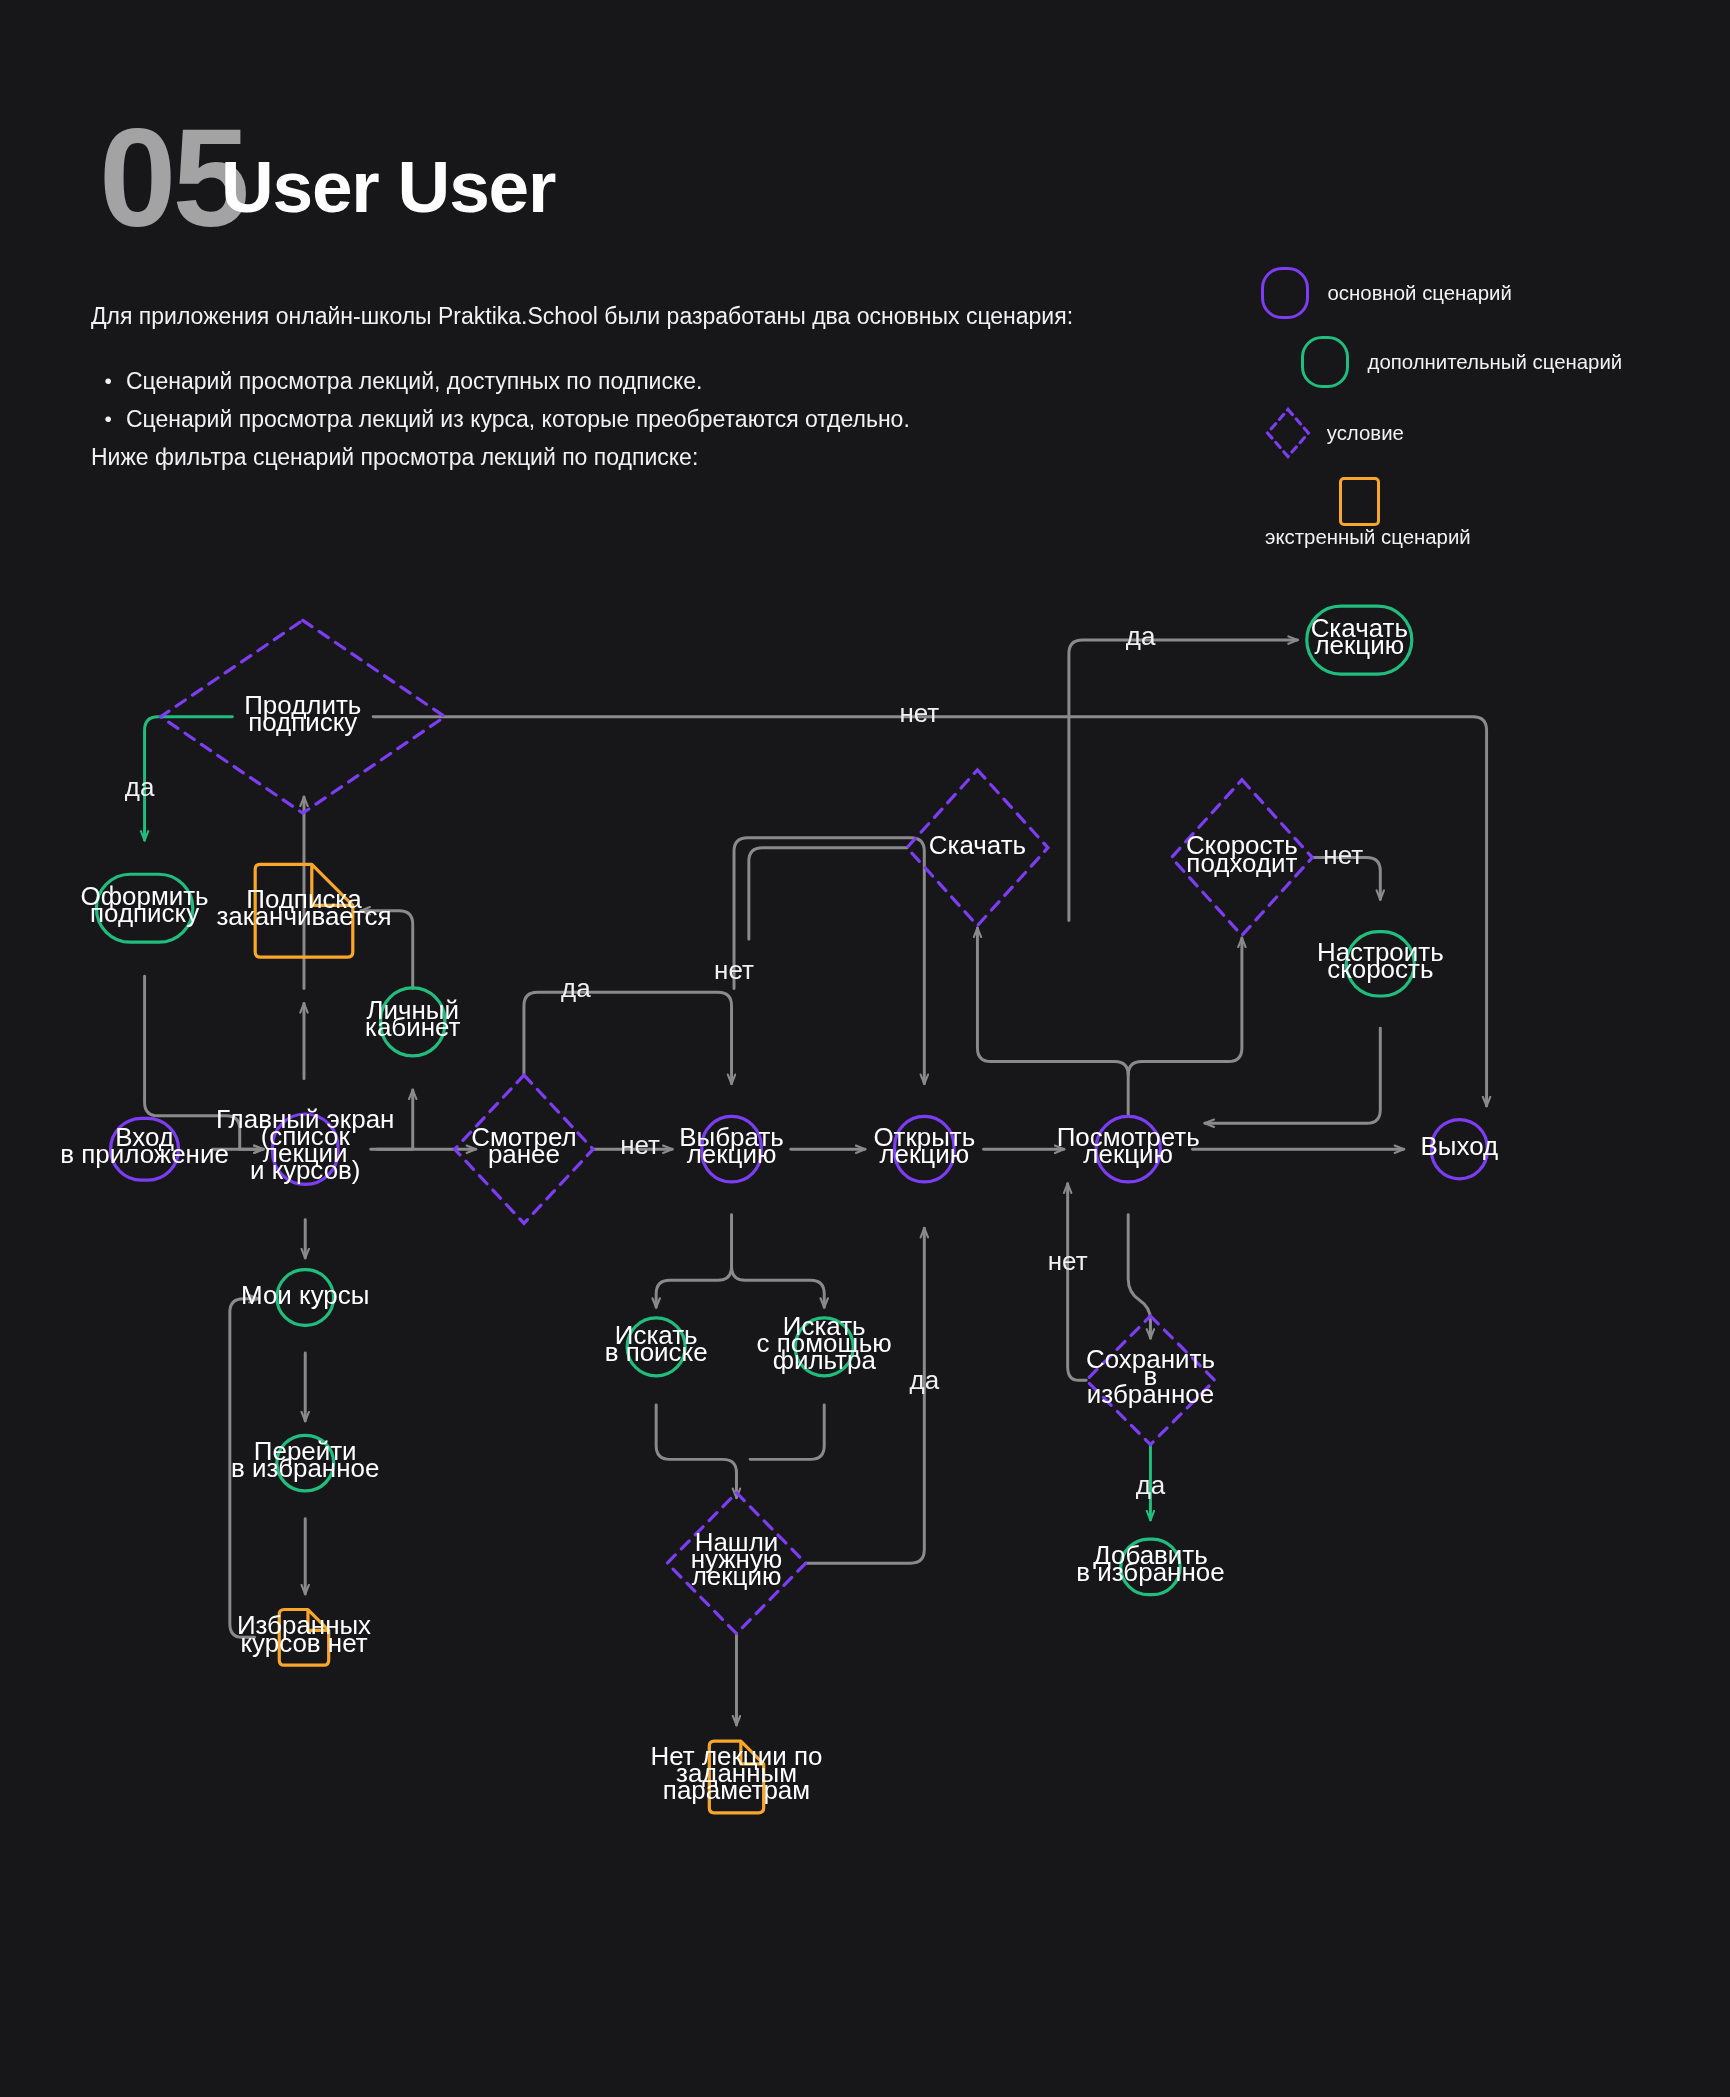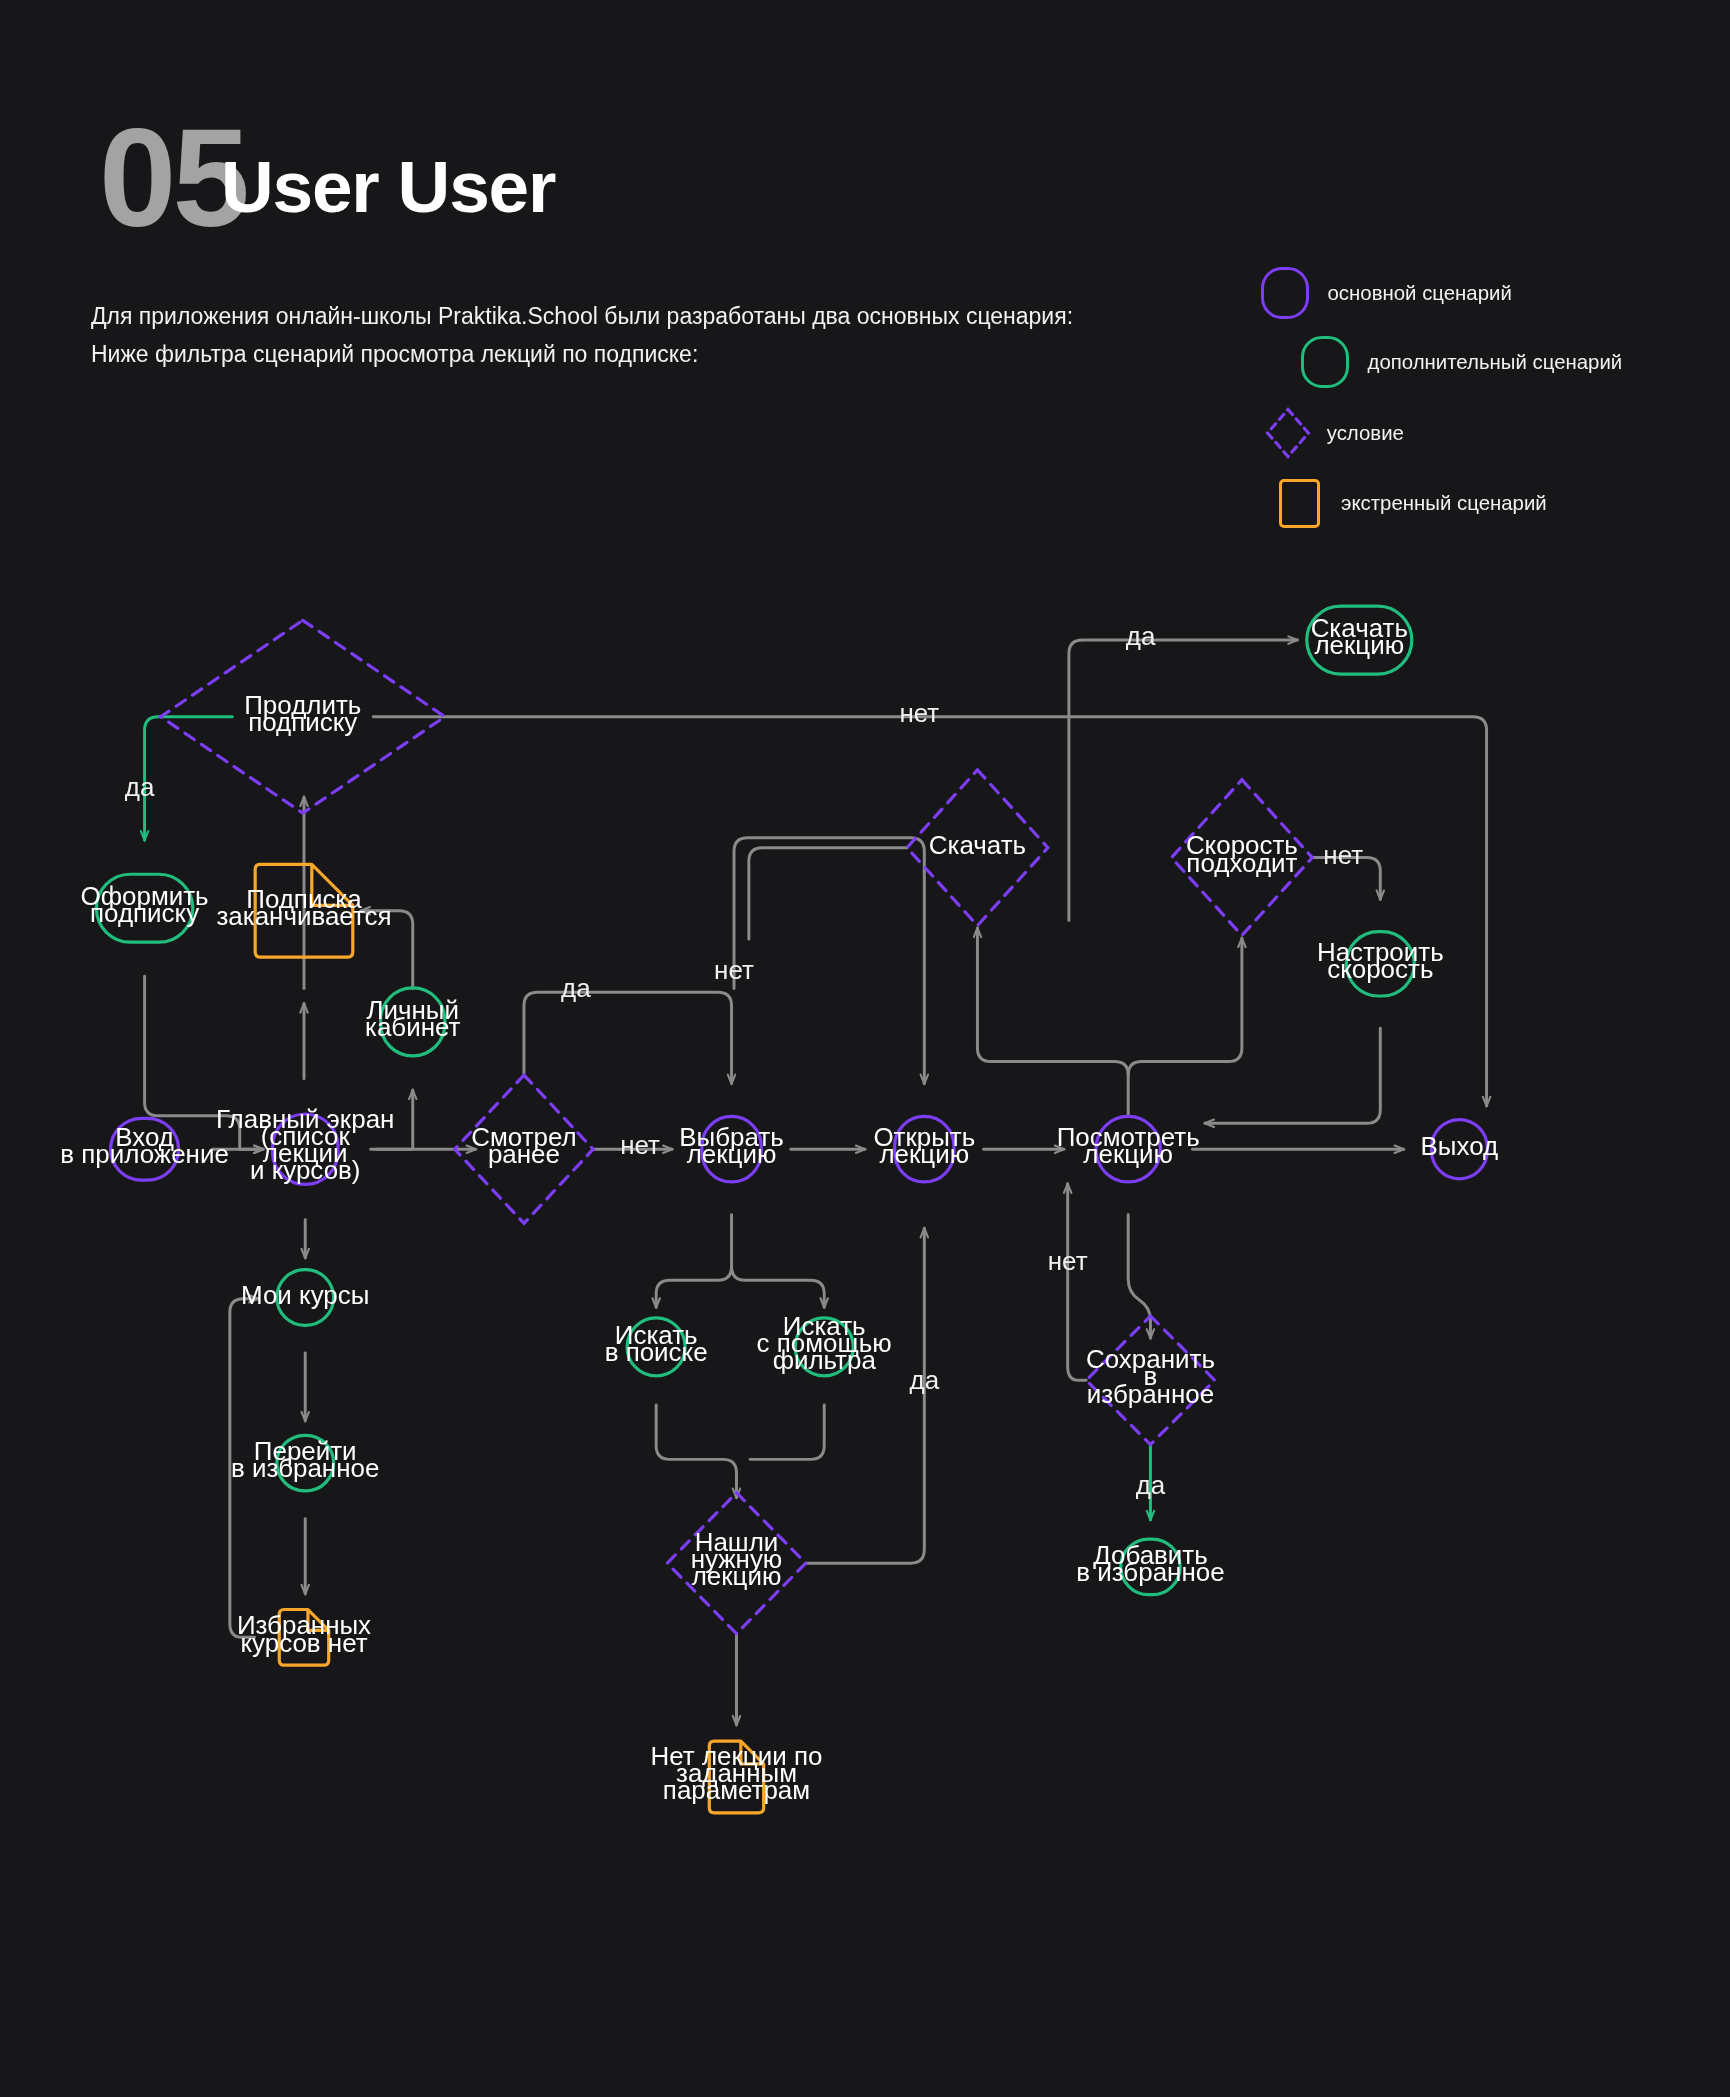--- a/index.html
+++ b/index.html
@@ -54,41 +54,45 @@
 
 <div class="page">
 
   <div class="hdr">
     <div class="num">05</div>
     <div class="ttl">User User</div>
   </div>
 
   <div class="intro">
     <p>Для приложения онлайн-школы Praktika.School были разработаны два основных сценария:</p>
+    <ul class="bullets">
+      <li>Сценарий просмотра лекций, доступных по подписке.</li>
+      <li>Сценарий просмотра лекций из курса, которые преобретаются отдельно.</li>
+    </ul>
     <p class="note">Ниже фильтра сценарий просмотра лекций по подписке:</p>
   </div>
 
   <div class="legend">
     <div class="lg-row" style="top:0px;left:0px;">
       <span class="sw pill"></span>
       <span class="lbl">основной сценарий</span>
     </div>
     <div class="lg-row" style="top:69px;left:12px;padding-left:28px;">
       <span class="sw pill green"></span>
       <span class="lbl">дополнительный сценарий</span>
     </div>
     <div class="lg-row" style="top:140px;left:0px;">
       <span class="sw diamond">
         <svg width="46" height="52" viewBox="0 0 74 84">
             <path d="M37 4 L70 42 L37 80 L4 42 Z" fill="none" stroke="#7c3df5" stroke-width="5" stroke-dasharray="11 9" stroke-linecap="round"></path>
           </svg>
       </span>
       <span class="lbl">условие</span>
     </div>
-    <div class="lg-row" style="top:210px;left:13px;">
+    <div class="lg-row" style="top:210px;left:4px;flex-direction:column;">
       <span class="sw rect"></span>
       <span class="lbl">экстренный сценарий</span>
     </div>
   </div>
 
   <svg class="flow" viewBox="0 0 1400 1697" preserveAspectRatio="none">
     <defs>
       <marker id="ah" markerWidth="10" markerHeight="10" refX="8.4" refY="4" orient="auto" markerUnits="userSpaceOnUse">
         <path d="M1,1 L8.5,4 L1,7" fill="none" stroke="#8a8a8a" stroke-width="1.7" stroke-linecap="round" stroke-linejoin="round"></path>
       </marker>

